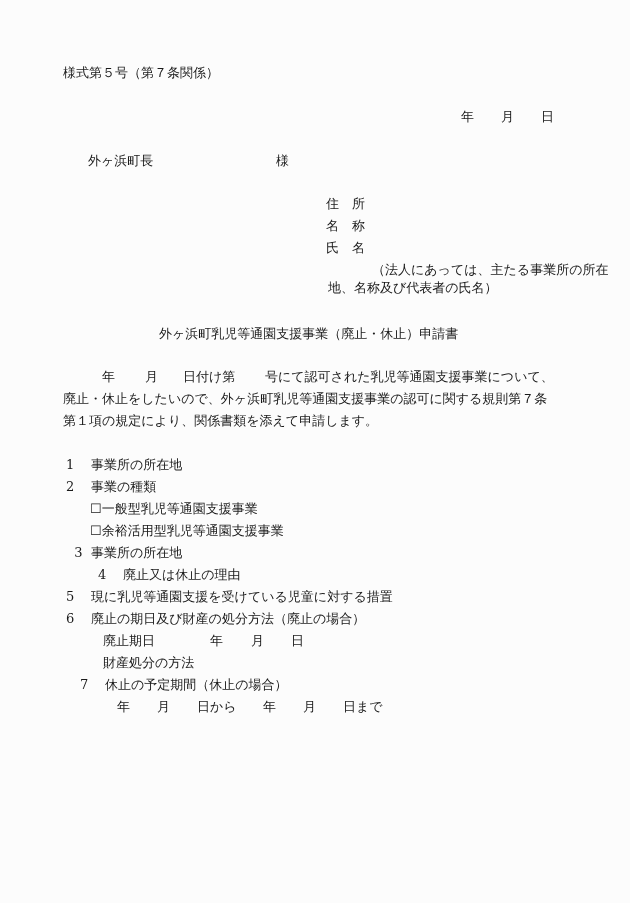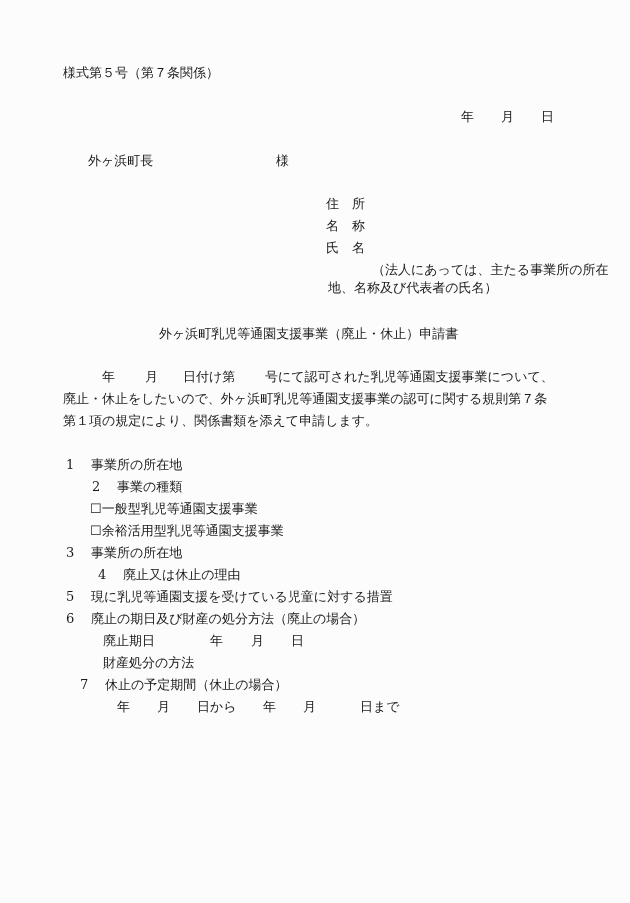--- a/index.html
+++ b/index.html
@@ -56,32 +56,32 @@
     <span class="abs" style="left:63px; top:392px;">廃止・休止をしたいので、外ヶ浜町乳児等通園支援事業の認可に関する規則第７条</span>
     <span class="abs" style="left:63px; top:414px;">第１項の規定により、関係書類を添えて申請します。</span>
   </div>
 
   <div>
 
     <div class="row" style="left:66px; top:458px;">
       <span class="g" style="width:25px;">1</span><span>事業所の所在地</span>
     </div>
 
-    <div class="row" style="left:66px; top:480px;margin-left:26px;">
+    <div class="row" style="left:66px; top:480px;">
       <span class="g" style="width:25px;">2</span><span>事業の種類</span>
     </div>
 
     <div class="row" style="left:90px; top:502px;">
       <span>☐</span><span>一般型乳児等通園支援事業</span>
     </div>
     <div class="row" style="left:90px; top:524px;">
       <span>☐</span><span>余裕活用型乳児等通園支援事業</span>
     </div>
 
-    <div class="row" style="left:66px; top:546px;">
+    <div class="row" style="left:66px; top:546px;text-align:center;">
       <span class="g" style="width:25px;">3</span><span>事業所の所在地</span>
     </div>
 
     <div class="row" style="left:66px; top:568px;margin-left:32px;">
       <span class="g" style="width:25px;">4</span><span>廃止又は休止の理由</span>
     </div>
 
     <div class="row" style="left:66px; top:590px;">
       <span class="g" style="width:25px;">5</span><span>現に乳児等通園支援を受けている児童に対する措置</span>
     </div>
@@ -101,17 +101,17 @@
     <div class="row" style="left:52px; top:678px;margin-left:28px;">
       <span class="g" style="width:25px;">7</span><span>休止の予定期間（休止の場合）</span>
     </div>
 
     <div>
       <span class="abs" style="left:117px; top:700px;">年</span>
       <span class="abs" style="left:157px; top:700px;">月</span>
       <span class="abs" style="left:197px; top:700px;">日から</span>
       <span class="abs" style="left:263px; top:700px;">年</span>
       <span class="abs" style="left:303px; top:700px;">月</span>
-      <span class="abs" style="left:360px; top:700px;">日まで</span>
+      <span class="abs" style="left:343px; top:700px;">日まで</span>
     </div>
   </div>
 
 </div>
 
 </body></html>

